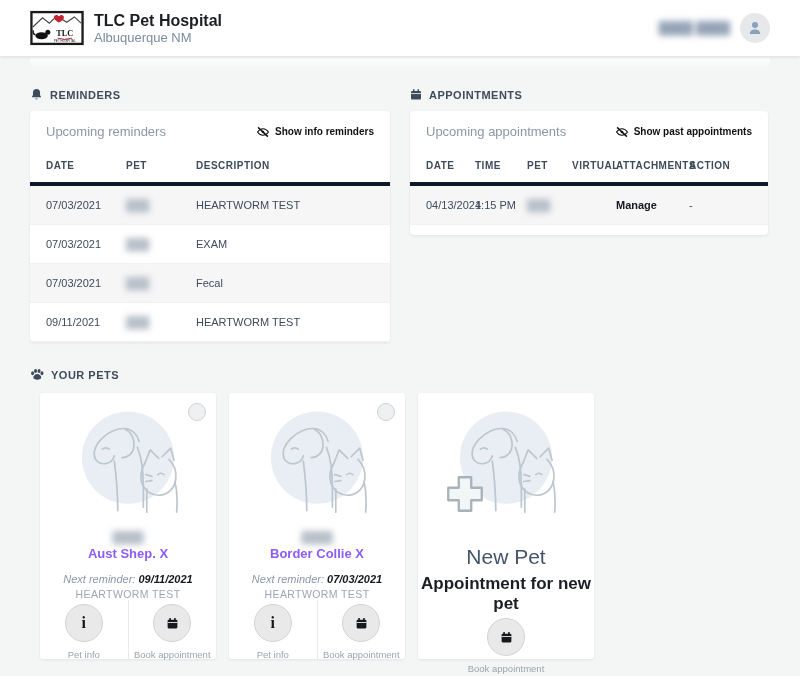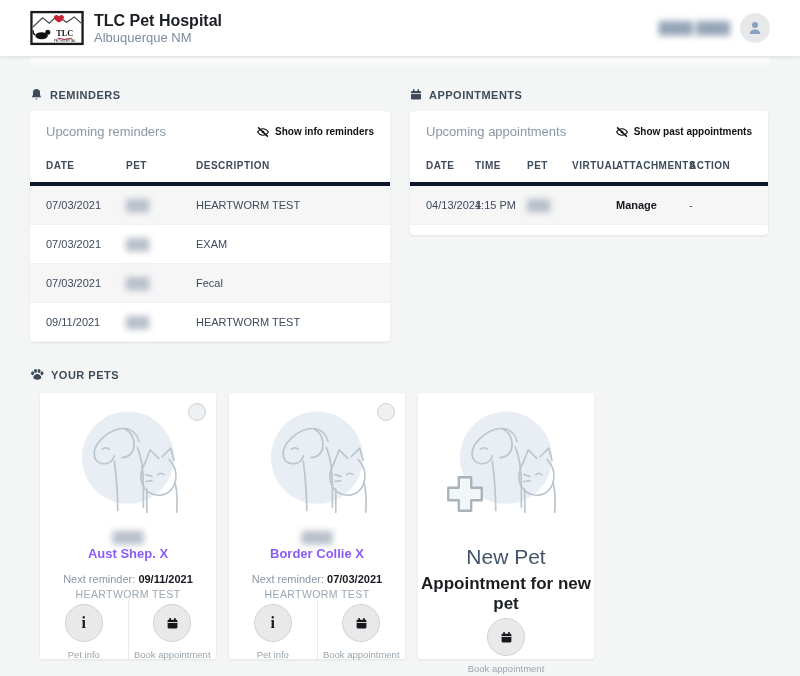--- a/index.html
+++ b/index.html
@@ -51,21 +51,21 @@
   .pet-cards { display:flex; gap:13px; padding-left:10px; margin-top:12px; }
   .pet-card { width:176px; height:266px; background:#fff; border-radius:3px;
               box-shadow:0 1px 3px rgba(0,0,0,.08); position:relative;
               display:flex; flex-direction:column; align-items:center; }
   .radio-circle { position:absolute; top:10px; right:10px; width:18px; height:18px; border-radius:50%;
                   border:1.5px solid #cdd2d7; background:#eef0f1; cursor:pointer; }
   .pet-img { margin-top:10px; position:relative; width:132px; height:128px; }
   .plus-overlay { position:absolute; left:2px; top:68px; }
   .pet-name { font-size:11px; text-align:center; margin-top:0; }
   .pet-breed { font-size:13px; font-weight:bold; color:#8b5cf6; text-align:center; margin-top:3px; }
-  .pet-next { font-size:11px; color:#8a97a6; text-align:right; margin-top:12px; }
+  .pet-next { font-size:11px; color:#8a97a6; text-align:right; margin-top:12px;font-style:italic; }
   .pet-next b { color:#16191d; }
   .pet-type { font-size:10.5px; color:#9aa7b4; letter-spacing:.4px; text-align:center; margin-top:3px; }
   .newpet-title { font-size:21px; color:#44546a; text-align:center; margin-top:14px; }
   .newpet-sub { font-size:17px; font-weight:bold; color:#1b1e22; text-align:center; margin-top:5px; }
 
   .pet-footer { margin-top:auto; width:100%; display:flex; height:76px; }
   .foot-half { flex:1; display:flex; flex-direction:column; align-items:center; padding-top:4px; }
   .foot-half + .foot-half { border-left:1px solid #e9e9ea; }
   .circle-btn { width:38px; height:38px; border-radius:50%; background:#e9e9e9; border:1px solid #d3d3d3;
                 display:flex; align-items:center; justify-content:center; cursor:pointer; }

